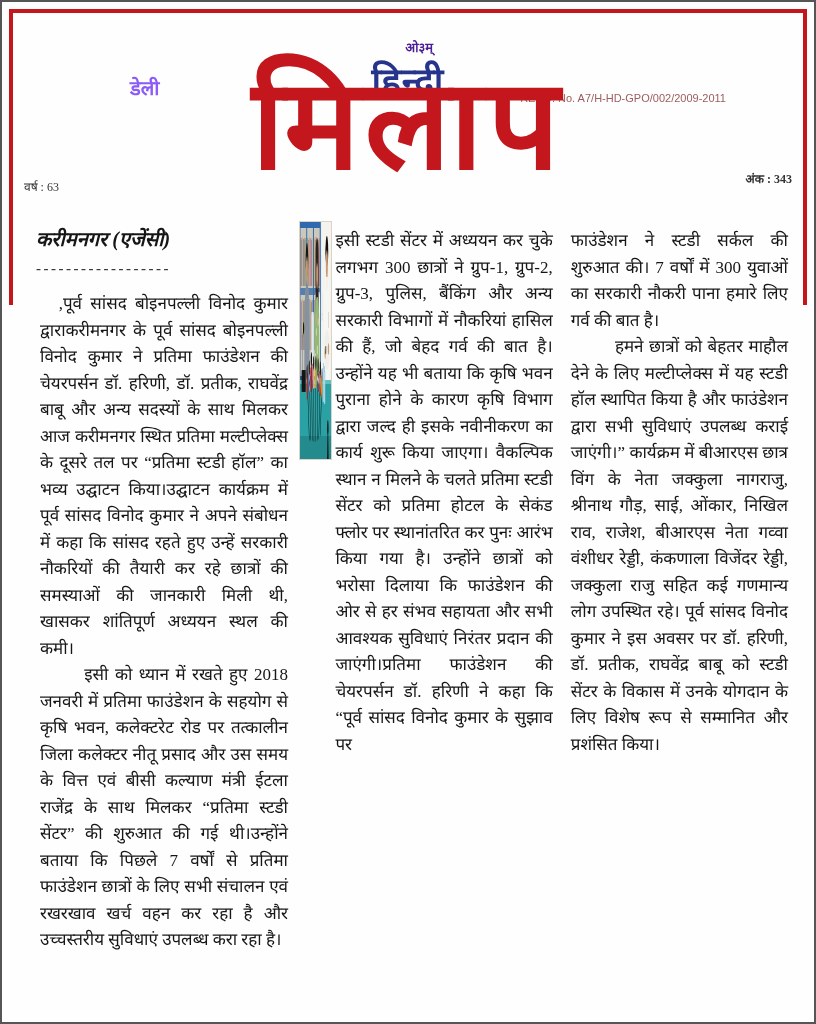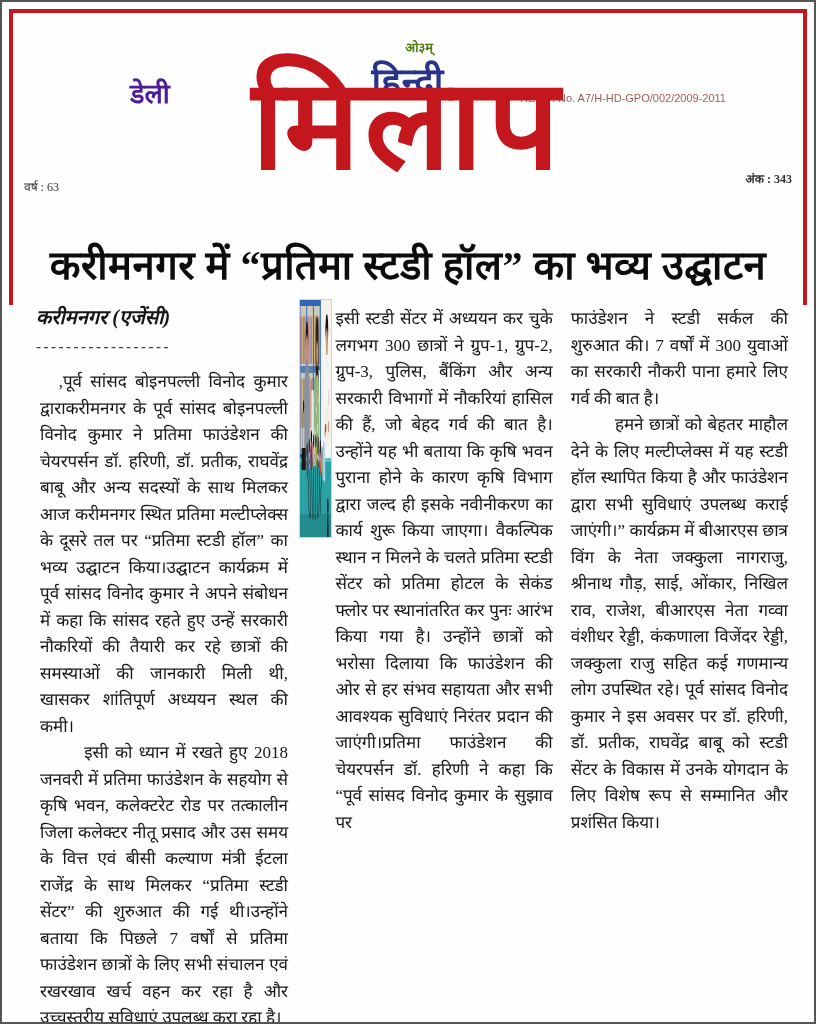--- a/index.html
+++ b/index.html
@@ -14,22 +14,22 @@
     font-family:"Liberation Serif","DejaVu Serif",serif;
     color:#161616;
   }
   .red-frame{
     position:absolute;top:7px;left:7px;right:7px;height:292px;
     border:4px solid #c3161d;border-bottom:none;
     pointer-events:none;
   }
   
   .masthead{position:relative;height:214px;}
-  .mh-daily{position:absolute;left:128px;top:72px;font-size:27px;font-weight:bold;color:#4c1d95;}
-  .mh-om{position:absolute;left:50%;transform:translateX(-10%);top:36px;font-size:13px;font-weight:bold;color:#4d7c0f;}
+  .mh-daily{position:absolute;left:128px;top:72px;font-size:20px;font-weight:bold;color:#8b5cf6;}
+  .mh-om{position:absolute;left:50%;transform:translateX(-10%);top:36px;font-size:13px;font-weight:bold;color:#4c1d95;}
   .mh-hindi{position:absolute;left:50%;transform:translateX(-50%);top:52px;font-size:37px;font-weight:bold;color:#27348b;letter-spacing:1px;}
   .mh-regd{position:absolute;right:88px;top:90px;font-size:11px;color:#9d5c5c;font-family:"Liberation Sans","DejaVu Sans",sans-serif;margin-left:40px;}
   .mh-title{
     position:absolute;left:0;right:0;top:52px;
     text-align:center;font-size:126px;line-height:1.15;
     font-weight:bold;color:#c3161d;letter-spacing:5px;
     white-space:nowrap;
   }
   .mh-volume{position:absolute;left:22px;top:176px;font-size:12px;font-weight:normal;color:#333;}
   .mh-issue{position:absolute;right:22px;top:168px;font-size:12px;font-weight:bold;color:#333;}
@@ -71,21 +71,20 @@
   <div class="masthead">
     <div class="mh-daily">डेली</div>
     <div class="mh-om">ओ३म्</div>
     <div class="mh-hindi">हिन्दी</div>
     <div class="mh-regd">REGD. No. A7/H-HD-GPO/002/2009-2011</div>
     <div class="mh-title">मिलाप</div>
     <div class="mh-volume">वर्ष : 63</div>
     <div class="mh-issue">अंक : 343</div>
   </div>
 
-  <div class="headline">करीमनगर में “प्रतिमा स्टडी हॉल” का भव्य  उद्घाटन</div>
 
   <div class="content-row">
 
     <div class="col col1">
       <div class="byline">करीमनगर (एजेंसी)</div>
       <div class="separator">------------------</div>
       <p class="para p-first">,पूर्व सांसद बोइनपल्ली विनोद कुमार द्वाराकरीमनगर के पूर्व सांसद बोइनपल्ली विनोद कुमार ने प्रतिमा फाउंडेशन की चेयरपर्सन डॉ. हरिणी, डॉ. प्रतीक, राघवेंद्र बाबू और अन्य सदस्यों के साथ मिलकर आज करीमनगर स्थित प्रतिमा मल्टीप्लेक्स के दूसरे तल पर “प्रतिमा स्टडी हॉल” का भव्य उद्घाटन किया।उद्घाटन कार्यक्रम में पूर्व सांसद विनोद कुमार ने अपने संबोधन में कहा कि सांसद रहते हुए उन्हें सरकारी नौकरियों की तैयारी कर रहे छात्रों की समस्याओं की जानकारी मिली थी, खासकर शांतिपूर्ण अध्ययन स्थल की कमी।</p>
       <p class="para p-indent">इसी को ध्यान में रखते हुए 2018 जनवरी में प्रतिमा फाउंडेशन के सहयोग से कृषि भवन, कलेक्टरेट रोड पर तत्कालीन जिला कलेक्टर नीतू प्रसाद और उस समय के वित्त एवं बीसी कल्याण मंत्री ईटला राजेंद्र के साथ मिलकर “प्रतिमा स्टडी सेंटर” की शुरुआत की गई थी।उन्होंने बताया कि पिछले 7 वर्षों से प्रतिमा फाउंडेशन छात्रों के लिए सभी संचालन एवं रखरखाव खर्च वहन कर रहा है और उच्चस्तरीय सुविधाएं उपलब्ध करा रहा है।</p>
     </div>
 

